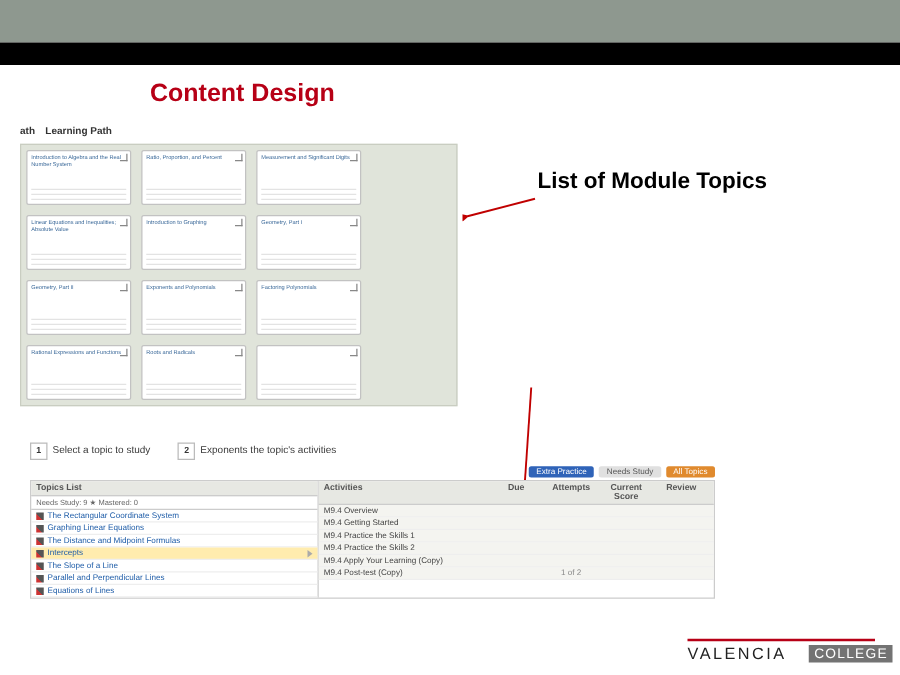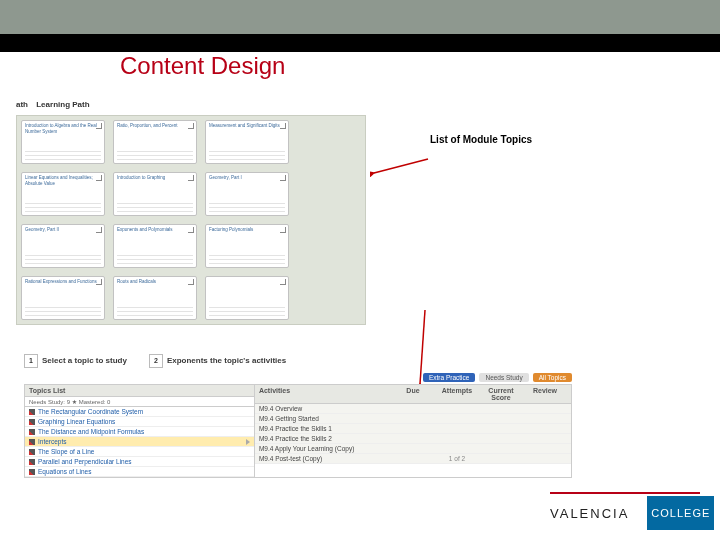--- a/index.html
+++ b/index.html
@@ -1,35 +1,35 @@
 <!DOCTYPE html>
 <html><head>
 <meta charset="utf-8">
 <style>
   html,body{margin:0;padding:0;width:720px;height:540px;font-family:Arial,Helvetica,sans-serif;background:#fff;overflow:hidden}
   .slide{width:720px;height:540px;position:relative}
   .topbar{height:34px;background:#8e988f}
   .gap{height:18px;background:#000}
-  .title{margin:0 0 4px 120px;font-size:24px;font-weight:normal;color:#b70016}
+  .title{margin:12px 0 4px 120px;font-size:20px;font-weight:bold;color:#b70016}
   .grid-wrap{position:absolute;left:16px;top:100px;width:350px}
   .lp-head{font-size:8px;font-weight:bold;color:#333;margin-bottom:6px}
   .lp-head span{margin-right:6px}
   .lp-grid{background:#e0e4da;border:1px solid #c9cdc1;padding:4px 4px 4px 4px;display:flex;flex-wrap:wrap;gap:8px}
   .card{width:76px;height:38px;background:#fff;border:1px solid #c2c2c2;border-radius:2px;padding:2px 3px;font-size:4.5px;line-height:6px;color:#3c6a9a;position:relative}
   .card::after{content:'';position:absolute;top:2px;right:2px;width:5px;height:5px;border-right:1px solid #888;border-bottom:1px solid #888}
   .card .lines{position:absolute;left:3px;right:3px;bottom:3px}
   .card .lines div{height:1px;background:#e3e3e3;margin-top:3px}
-  .ann1{position:absolute;left:430px;top:134px;font-size:10px;font-weight:bold;color:#000}
+  .ann1{position:absolute;left:430px;top:134px;font-size:18px;font-weight:bold;color:#000}
   .ann2{position:absolute;left:376px;top:287px;font-size:15px;font-weight:bold;color:#000}
   .arrow1{position:absolute;left:370px;top:157px}
   .arrow2{position:absolute;left:410px;top:308px}
   .activities{position:absolute;left:24px;top:354px;width:548px;font-size:7px;color:#555}
   .steps{display:flex;gap:22px;margin-bottom:5px}
   .stepnum{display:inline-block;width:12px;height:12px;border:1px solid #bbb;background:#fff;text-align:center;line-height:12px;font-weight:bold;color:#333;margin-right:4px}
-  .steps .lbl{font-weight:bold;color:#3a3a3a;font-size:8px}
+  .steps .lbl{font-weight:normal;color:#3a3a3a;font-size:8px}
   .pillrow{display:flex;justify-content:flex-end;gap:4px;margin-bottom:2px}
   .pill{padding:1px 6px;border-radius:2px;font-size:6.5px}
   .pill.blue{background:#2f63b8;color:#fff}
   .pill.tab{background:#e0e0e0}
   .pill.tab.active{background:#e08a2e;color:#fff}
   .actbody{display:flex;border:1px solid #ccc;background:#fff}
   .leftcol{width:42%;border-right:1px solid #ccc}
   .rightcol{width:58%}
   .colhead{background:#e7e8e3;padding:2px 4px;font-weight:bold;border-bottom:1px solid #ccc;font-size:7px}
   .rightcol .colhead{display:flex}
@@ -42,21 +42,21 @@
   .ico{width:6px;height:6px;display:inline-block}
   .ico.pen{background:linear-gradient(45deg,#c33 40%,#555 40%)}
   .tri{display:inline-block;margin-left:auto;border-left:4px solid #aaa;border-top:3px solid transparent;border-bottom:3px solid transparent}
   .rightcol .row{color:#444;background:#f4f4f0}
   .rightcol .row span:nth-child(1){flex:3}
   .rightcol .row span:nth-child(n+2){flex:1;text-align:center;color:#888}
   .logo{position:absolute;right:20px;bottom:10px;width:150px}
   .logo .bar{height:2px;background:#b70016;margin-bottom:2px}
   .logo .txt{display:flex;align-items:center;gap:18px}
   .logo .v{font-size:13px;letter-spacing:2px;color:#222}
-  .logo .c{background:#0369a1;color:#fff;font-size:11px;padding:11px 4px;letter-spacing:1px}
+  .logo .c{background:#737373;color:#fff;font-size:11px;padding:1px 4px;letter-spacing:1px}
 </style>
 </head>
 <body>
 
 <div class="slide">
   <div class="topbar"></div>
   <div class="gap"></div>
   <div class="title">Content Design</div>
 
   <div class="grid-wrap">

